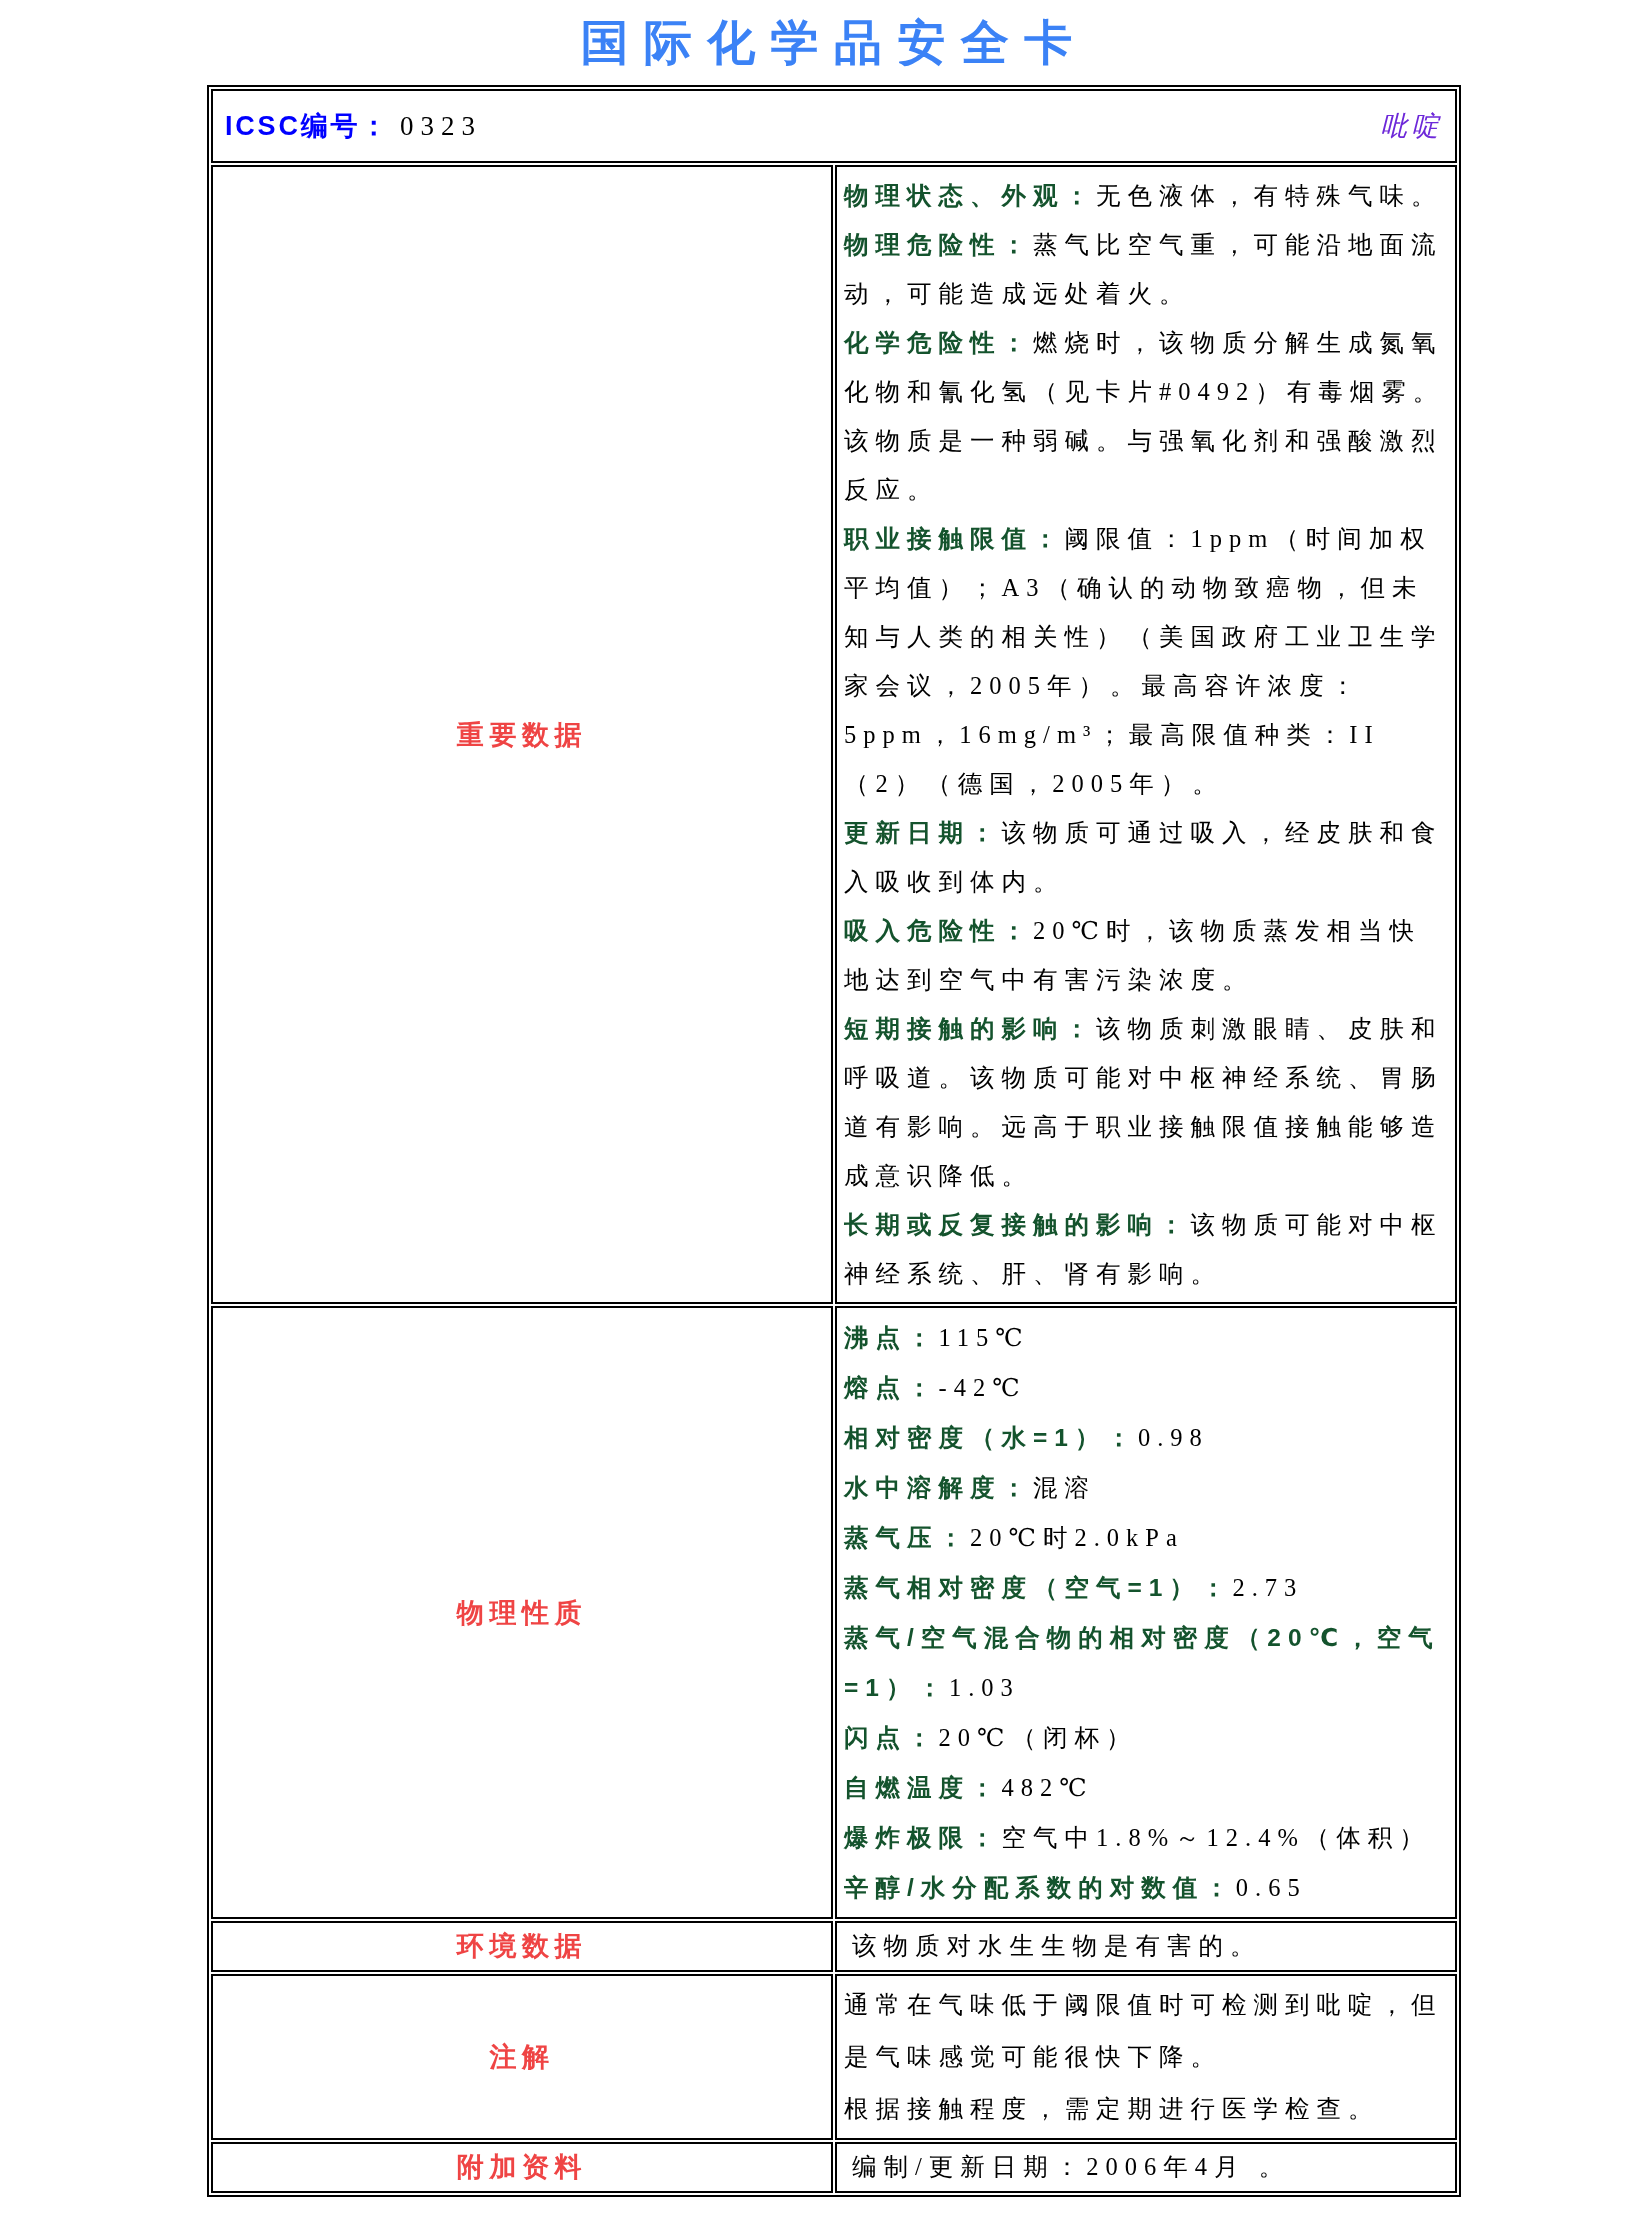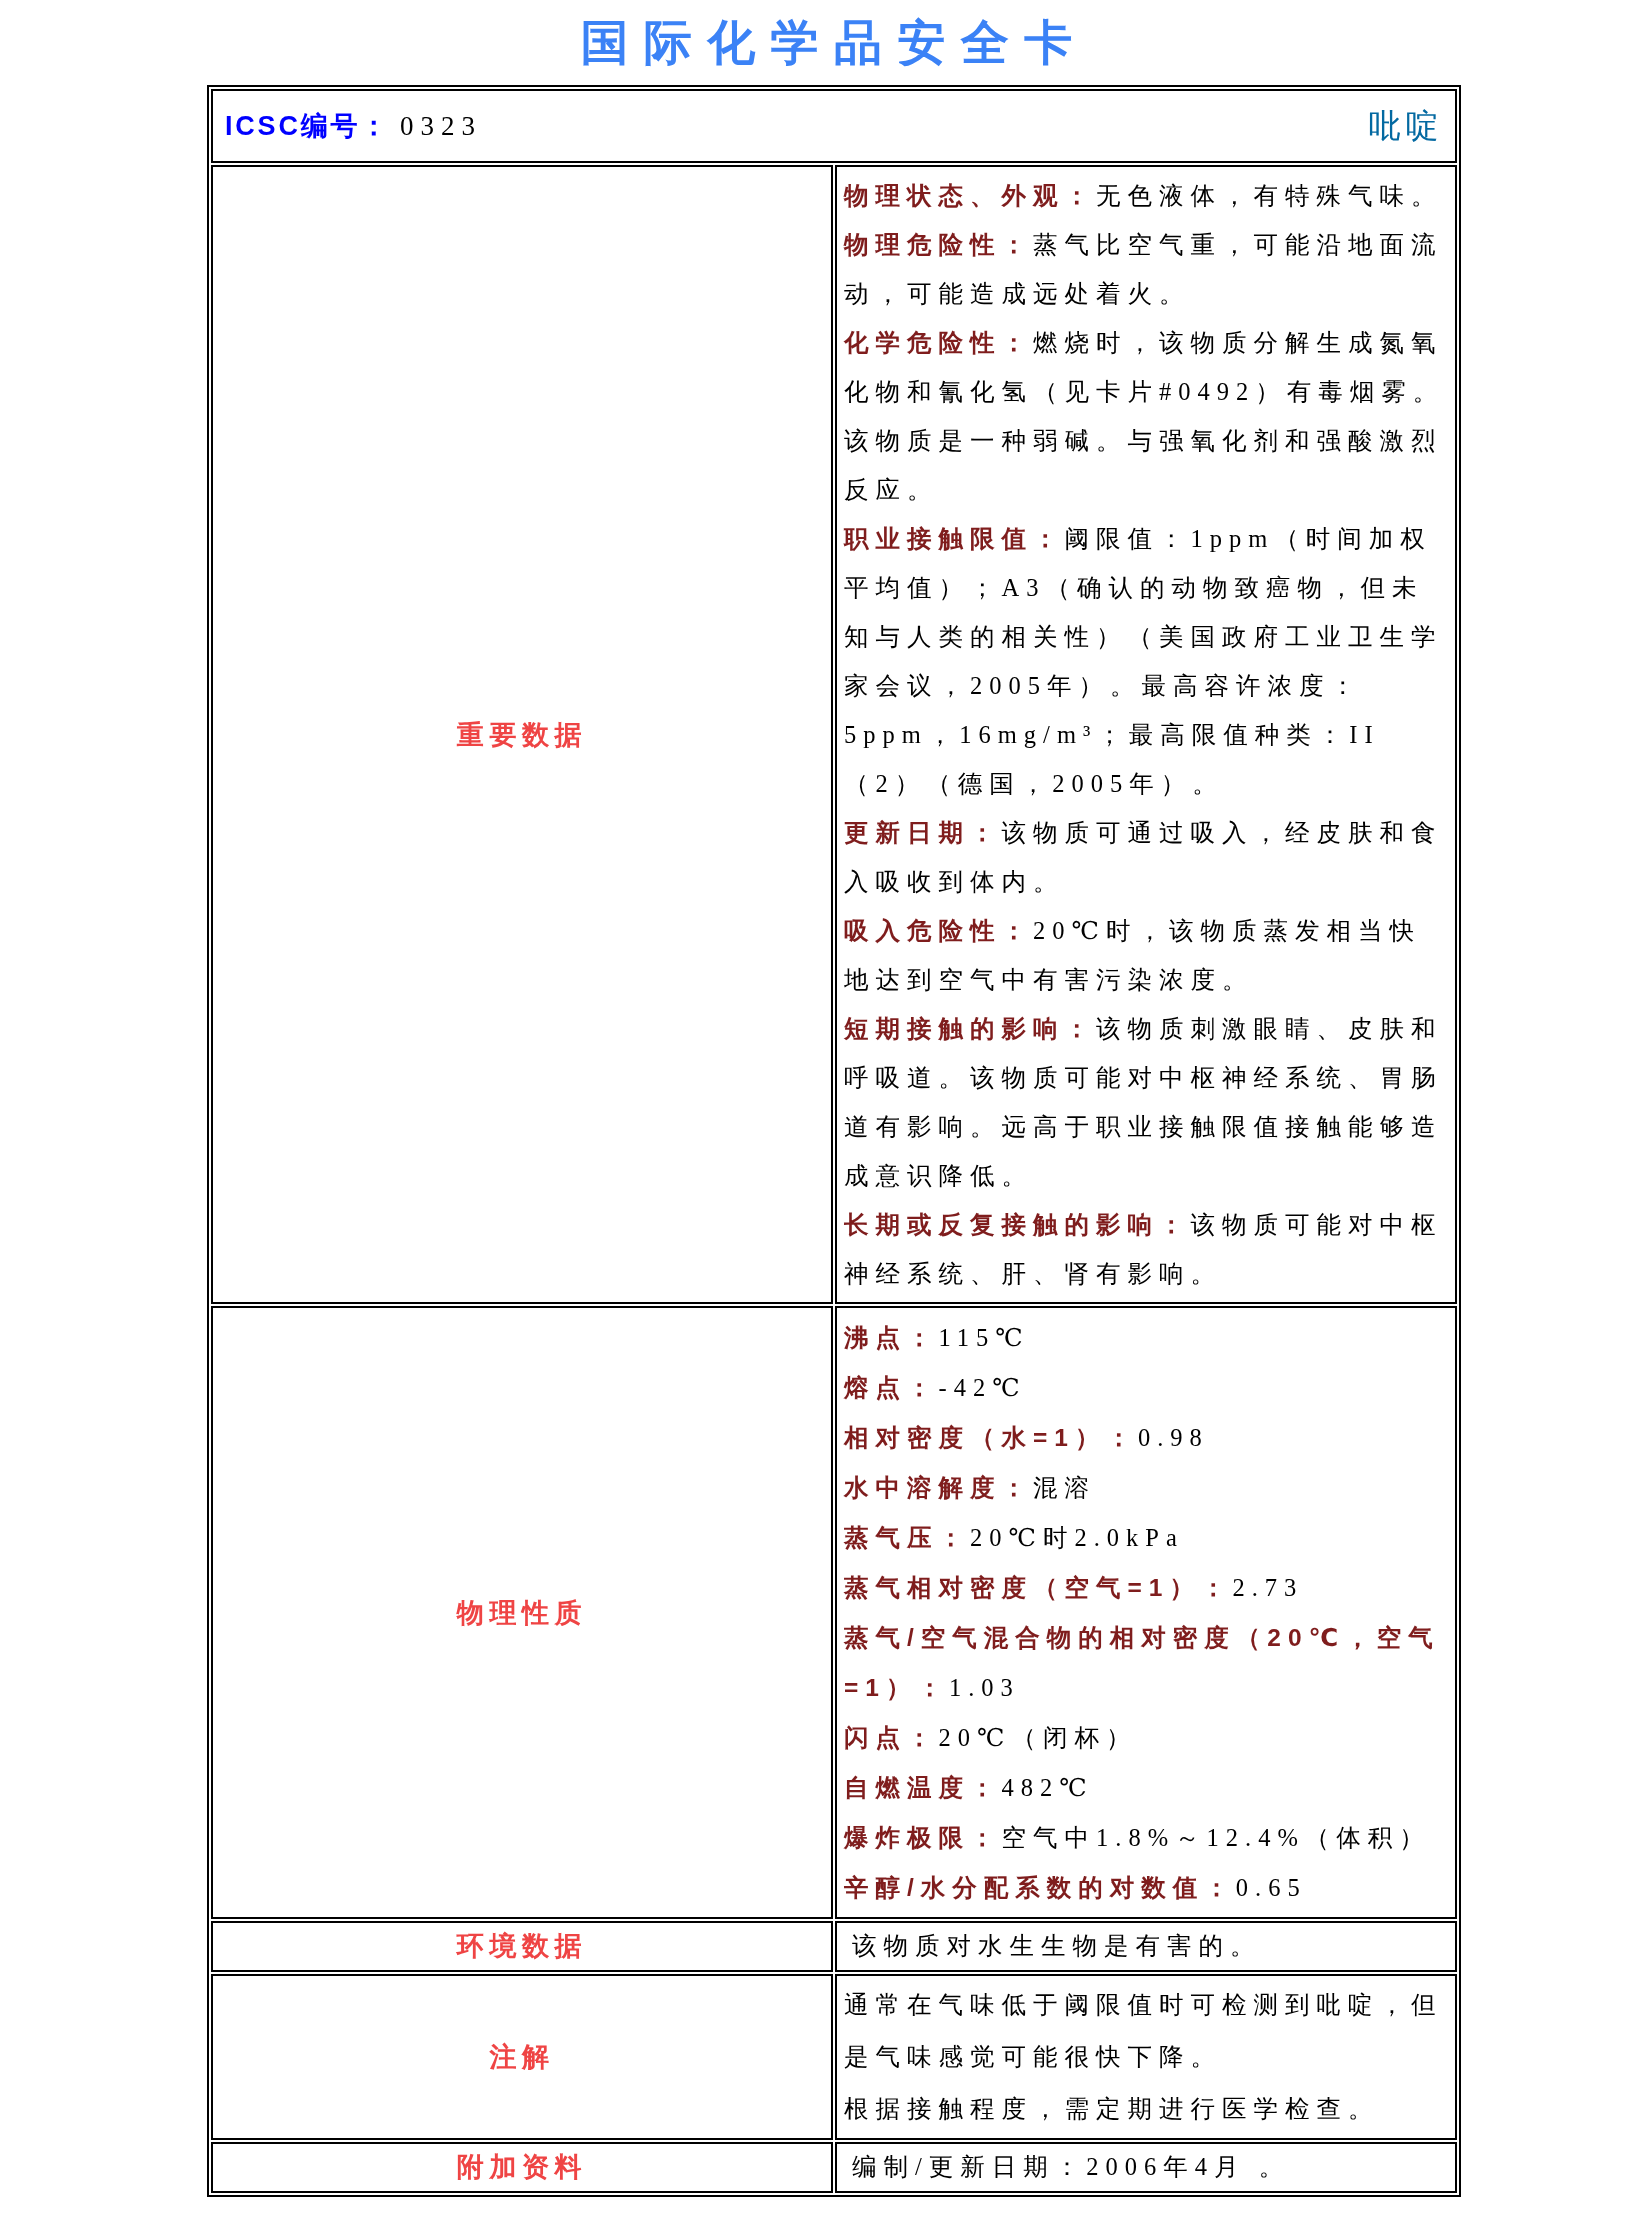--- a/index.html
+++ b/index.html
@@ -20,36 +20,36 @@
     margin:17px 0 0 207px;width:1254px;
     border:2.8px solid #000;border-collapse:separate;border-spacing:2.1px;
     background:#fff;table-layout:fixed;
   }
   td{border:2.1px solid #000;background:#fff;}
 
   td.hdr{height:70px;padding:0 12px;vertical-align:middle;}
   .hdr-flex{display:flex;justify-content:space-between;align-items:center;}
   .hdr-label{font-family:var(--sans);font-weight:bold;color:#0000ff;font-size:27px;letter-spacing:2.8px;}
   .hdr-num{font-family:var(--serif);color:#000;font-size:27px;letter-spacing:7px;margin-left:9.8px;}
-  .chem-name{font-family:var(--serif);color:#0369a1;font-size:33px;letter-spacing:4.2px;}
+  .chem-name{font-family:var(--serif);color:#6d28d9;font-size:27px;letter-spacing:4.2px;font-style:italic;}
 
   td.side{
     width:171px;text-align:center;vertical-align:middle;
     font-family:var(--sans);font-weight:bold;color:#ef4444;
     font-size:27px;letter-spacing:5.6px;padding:0 2.8px;
   }
   td.content{vertical-align:middle;padding:4.2px 5.6px 4.2px 7px;}
   td.content-top{vertical-align:top;}
 
   p.row-text{margin:0;font-size:24.5px;letter-spacing:7px;color:#000;font-family:var(--serif);}
   p.imp{line-height:49px;}
   p.phys{line-height:50px;}
   p.note{line-height:52px;}
   p.one{line-height:36px;}
-  .p-label{font-family:var(--sans);font-weight:bold;color:#7f1d1d;}
+  .p-label{font-family:var(--sans);font-weight:bold;color:#14532d;}
   .p-text{font-family:var(--serif);color:#000;}
 
   td.small-row{height:39px;padding-left:15px;}
   td.notes-row{padding:2.8px 5.6px 2.8px 7px;}
 </style>
 </head>
 <body>
 
 <div class="page">
 

